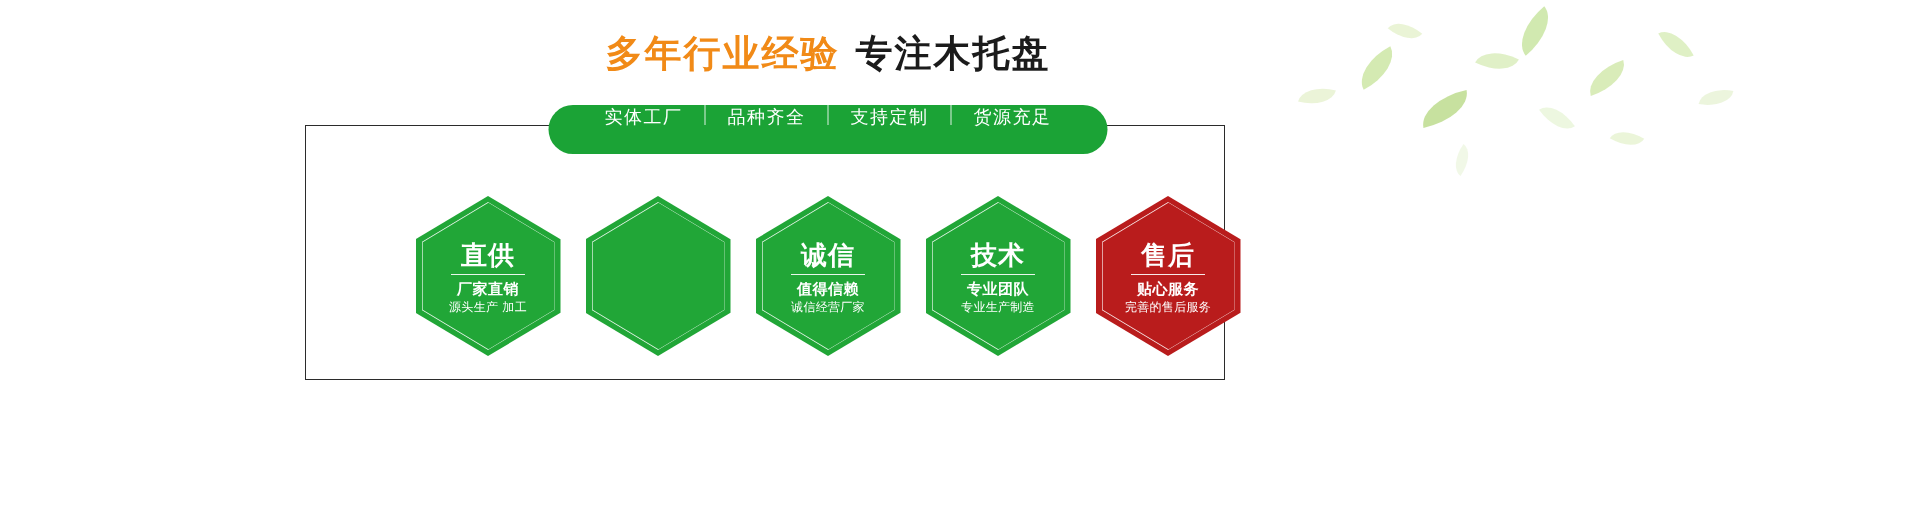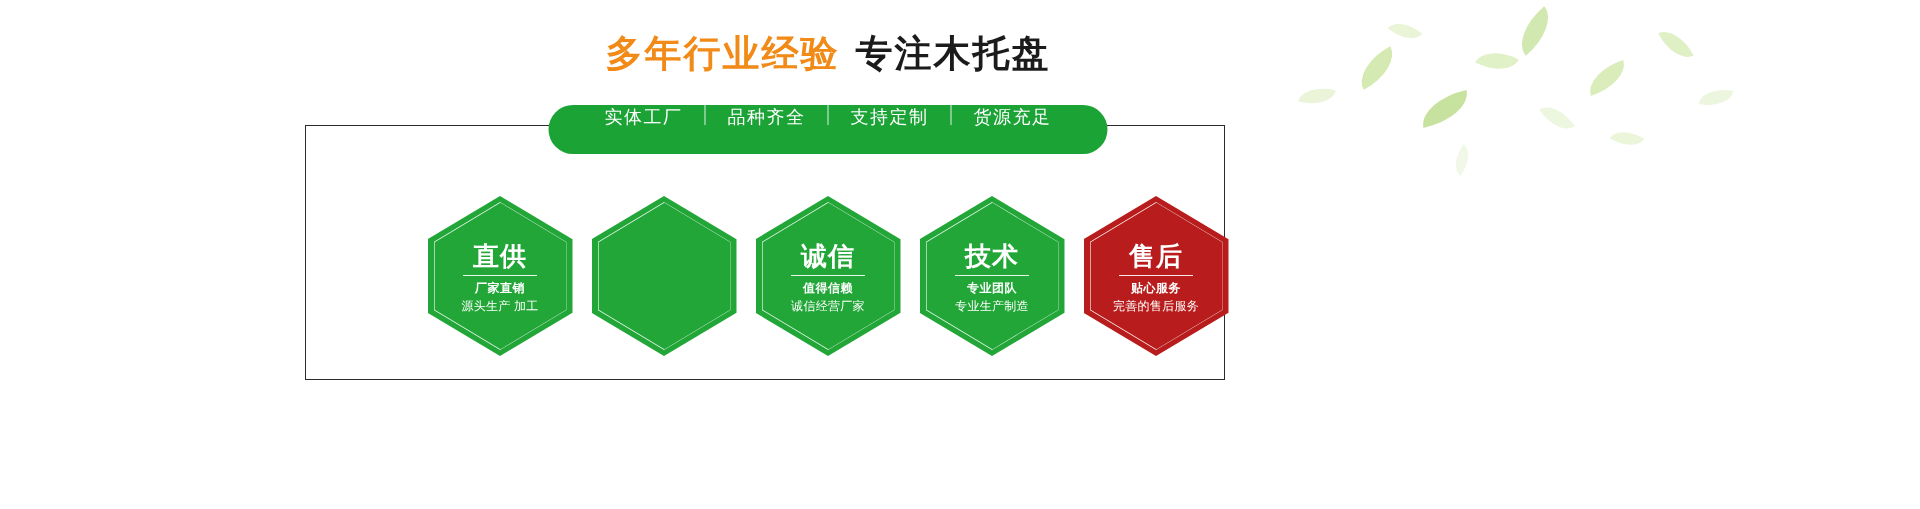--- a/index.html
+++ b/index.html
@@ -77,23 +77,22 @@
     flex:0 0 auto;
   }
 
   
   #hex-row{
     position:absolute;
     left:0;right:0;
     top:196px;
     display:flex;
     justify-content:center;
-    gap:19px;
+    gap:25px;
     z-index:6;
-    font-family:Liberation Serif, serif;
   }
   .hex{
     position:relative;
     width:145px;height:160px;
     background:#21a637;
     -webkit-clip-path:polygon(50% 0%,100% 27%,100% 73%,50% 100%,0% 73%,0% 27%);
     clip-path:polygon(50% 0%,100% 27%,100% 73%,50% 100%,0% 73%,0% 27%);
     display:flex;
     align-items:center;
     justify-content:center;
@@ -120,21 +119,21 @@
     letter-spacing:1px;
     line-height:1.05;
     margin-bottom:5px;
   }
   .hex-rule{
     width:74px;height:1px;
     background:rgba(255,255,255,.9);
     margin:0 auto 6px auto;
   }
   .hex-sub{
-    font-size:12px;
+    font-size:15px;
     font-weight:bold;
     letter-spacing:.5px;
     line-height:1.1;
     margin-bottom:4px;
   }
   .hex-cap{
     font-size:12px;
     letter-spacing:.3px;
     line-height:1.1;
   }

